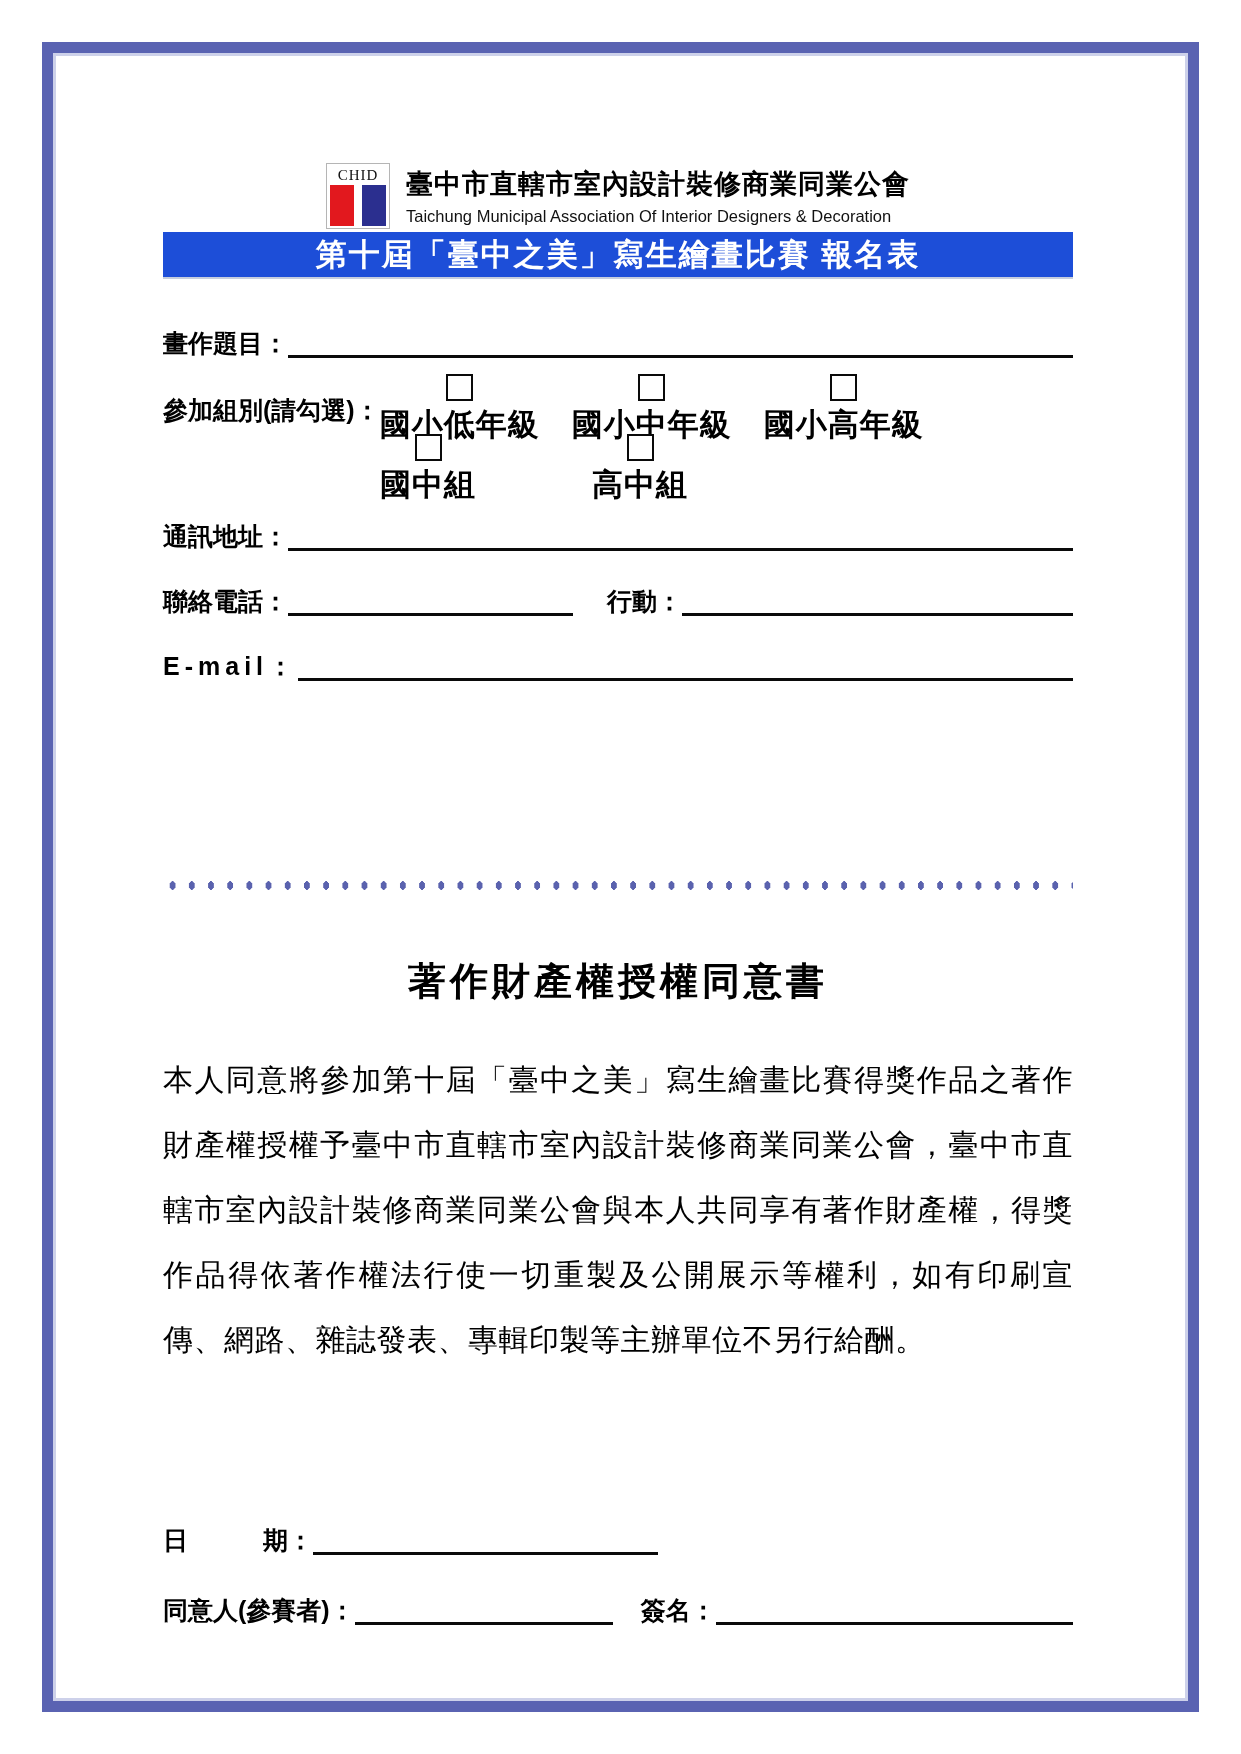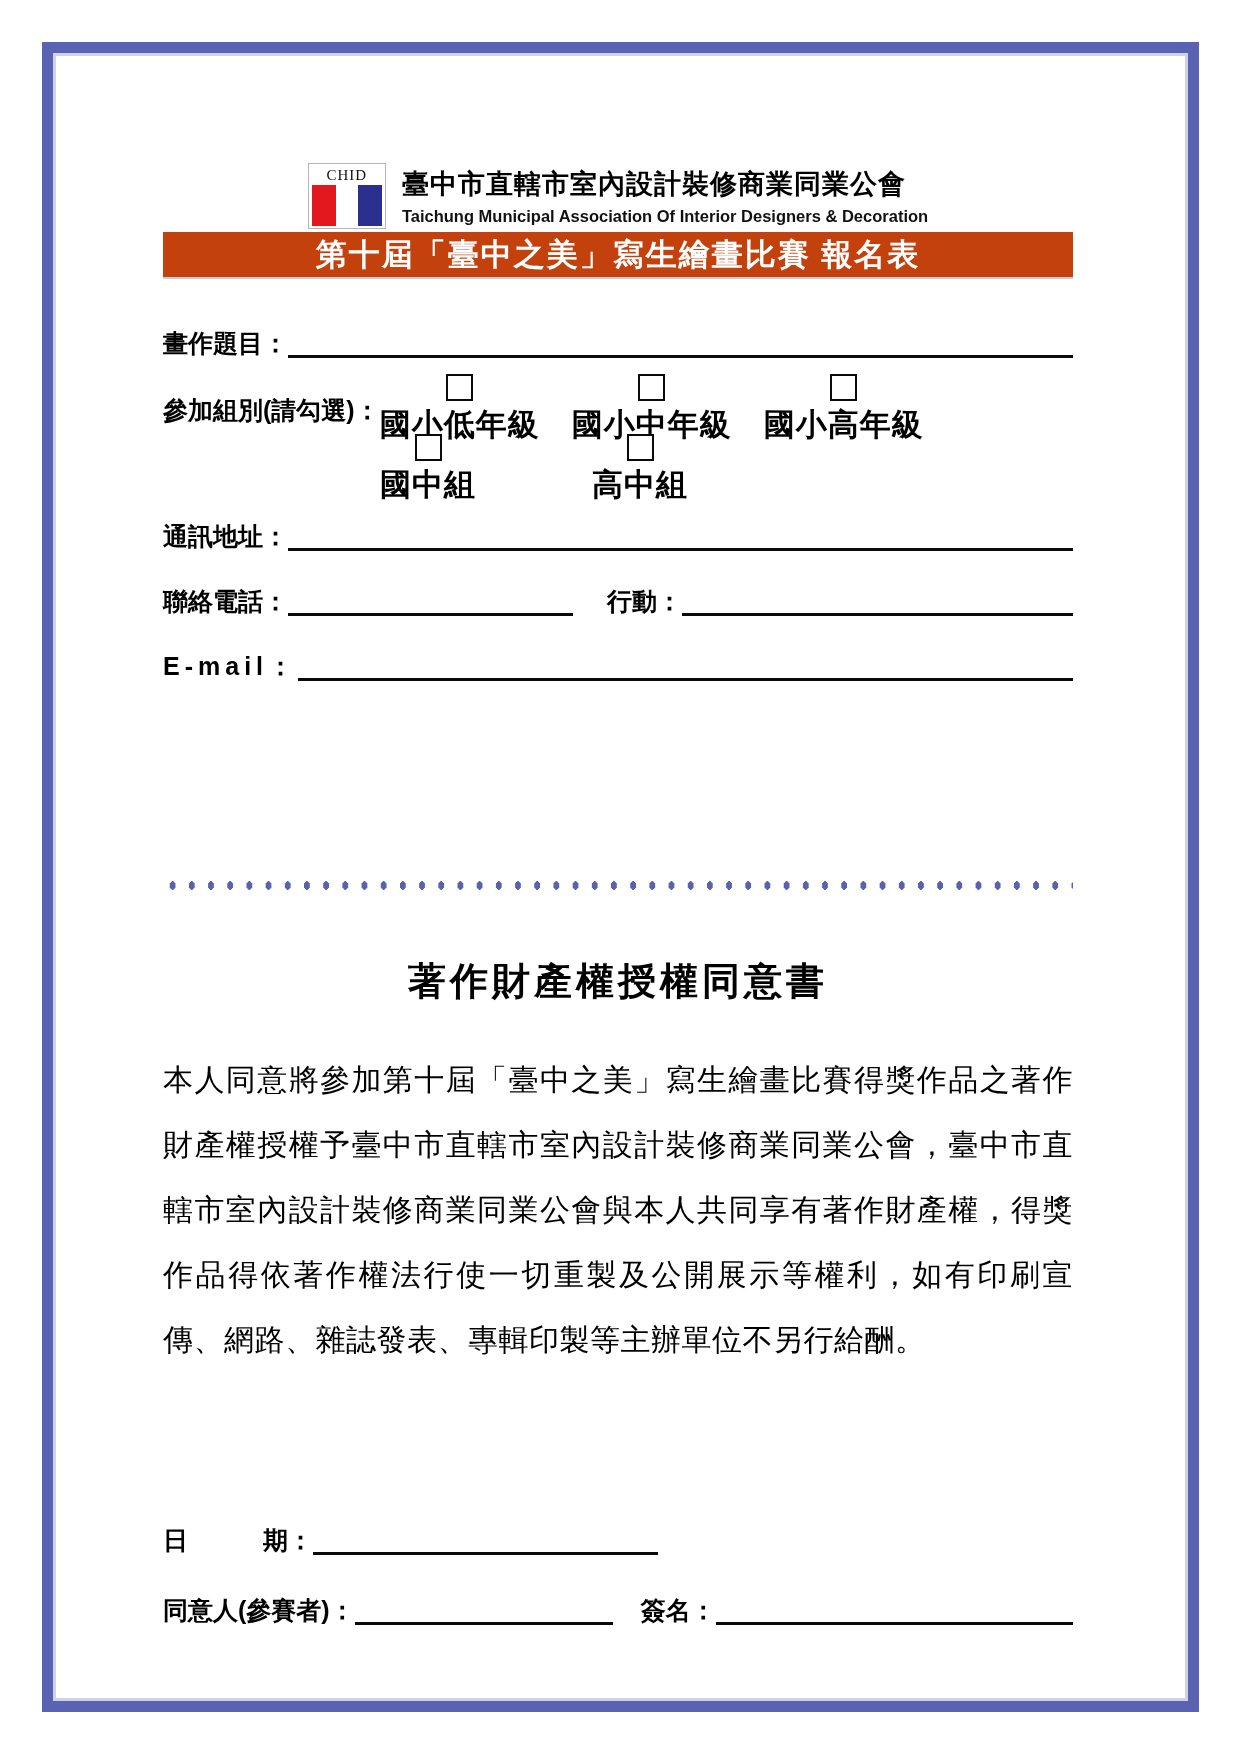--- a/index.html
+++ b/index.html
@@ -35,21 +35,21 @@
   .header-block {
     margin: 0 auto;
     padding-top: 160px;
     display: flex;
     justify-content: center;
     align-items: center;
     gap: 16px;
     height: 232px;
   }
   .logo {
-    width: 78px; height: 66px;
+    width: 64px; height: 66px;
     border: 1px solid #b5b5b5;
     background: #fff;
     padding: 2px 3px;
     display: flex;
     flex-direction: column;
     align-items: stretch;
     flex: none;
   }
   .logo-text {
     font-family: "Liberation Serif", "DejaVu Serif", serif;
@@ -59,26 +59,26 @@
     line-height: 19px;
     color: #111;
   }
   .logo-stripes { flex: 1; display: flex; }
   .stripe-red   { width: 24px; background: #e2181e; }
   .stripe-white { flex: 1;     background: #ffffff; }
   .stripe-blue  { width: 24px; background: #2b2f8f; }
 
   .org-names { text-align: left; }
   .org-zh { font-size: 27px; font-weight: 700; letter-spacing: 1px; line-height: 40px; }
-  .org-en { font-size: 16.5px; font-weight: 700; line-height: 24px; color: #111; }
+  .org-en { font-size: 16.5px; font-weight: 400; line-height: 24px; color: #111; }
 
   
   .banner {
     height: 47px;
-    background: #c2410c;
+    background: #1d4ed8;
     border-bottom: 2px solid #c6cede;
     display: flex;
     align-items: center;
     justify-content: center;
   }
   .banner-title {
     color: #fff;
     font-size: 31px;
     font-weight: 700;
     letter-spacing: 2px;

